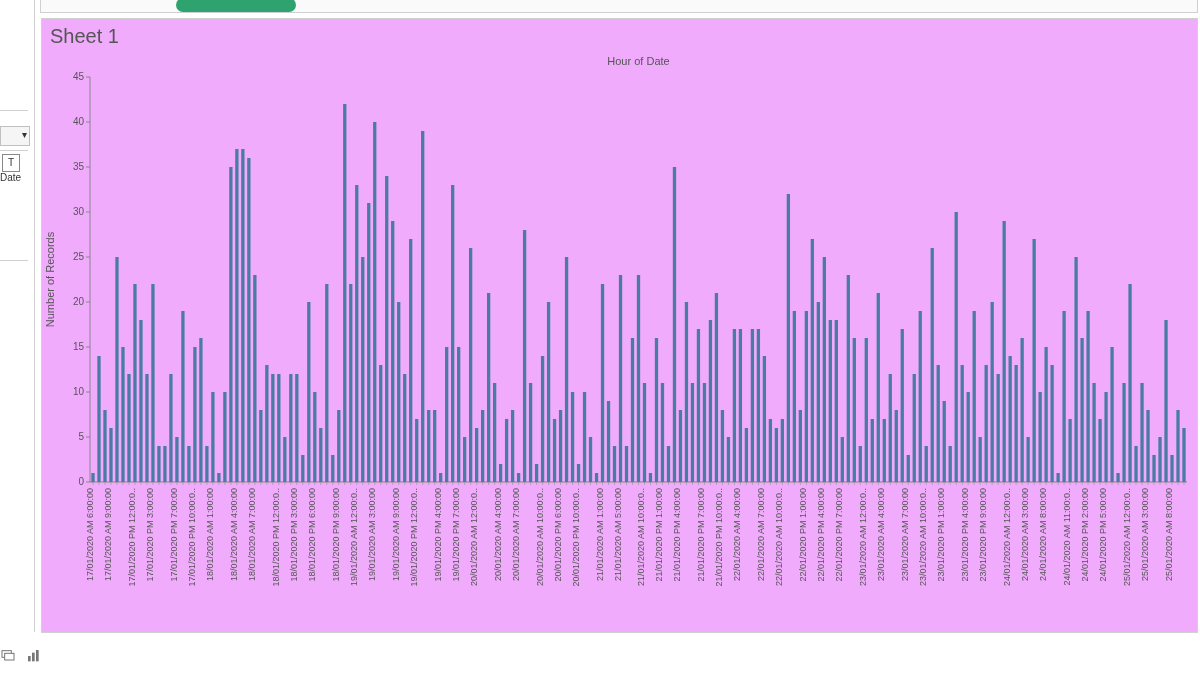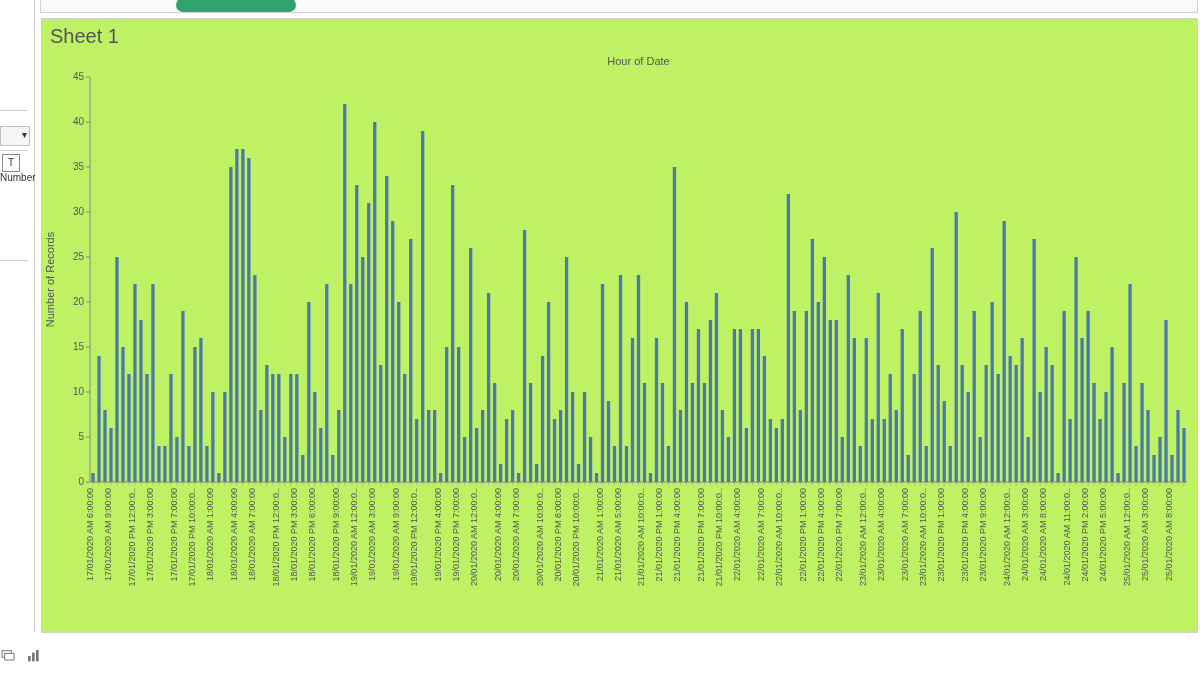--- a/index.html
+++ b/index.html
@@ -77,21 +77,21 @@
     width: 28px;
     border-top: 1px solid #d0d0d0;
   }
   .sheet-box {
     position: absolute;
     left: 41px;
     top: 18px;
     right: 2px;
     bottom: 42px;
     border: 1px solid #d0d0d0;
-    background: #bef264;
+    background: #f0abfc;
   }
   .sheet-title {
     position: absolute;
     left: 8px;
     top: 6px;
     font-size: 20px;
     color: #555;
     font-weight: 400;
   }
   .chart-area {
@@ -126,21 +126,21 @@
 
 <div class="top-strip">
   <div class="pill"></div>
 </div>
 
 <div class="left-panel">
   <div class="divider" style="top:110px;"></div>
   <div class="drop-btn">▾</div>
   <div class="divider" style="top:150px;"></div>
   <div class="tbox">T</div>
-  <div class="label">Number</div>
+  <div class="label">Date</div>
   <div class="divider" style="top:260px;"></div>
 </div>
 
 <div class="sheet-box">
   <div class="sheet-title">Sheet 1</div>
   <div class="chart-area">
     <svg id="chart-svg" width="100%" height="100%" viewBox="0 0 1155 579">
         <text x="596.5" y="12" text-anchor="middle" font-size="11" fill="#555">Hour of Date</text>
         <text x="0" y="0" transform="translate(12,226.5) rotate(-90)" text-anchor="middle" font-size="11" fill="#555">Number of Records</text>
         <line x1="44" y1="429" x2="48" y2="429" stroke="#888" stroke-width="1"></line>

